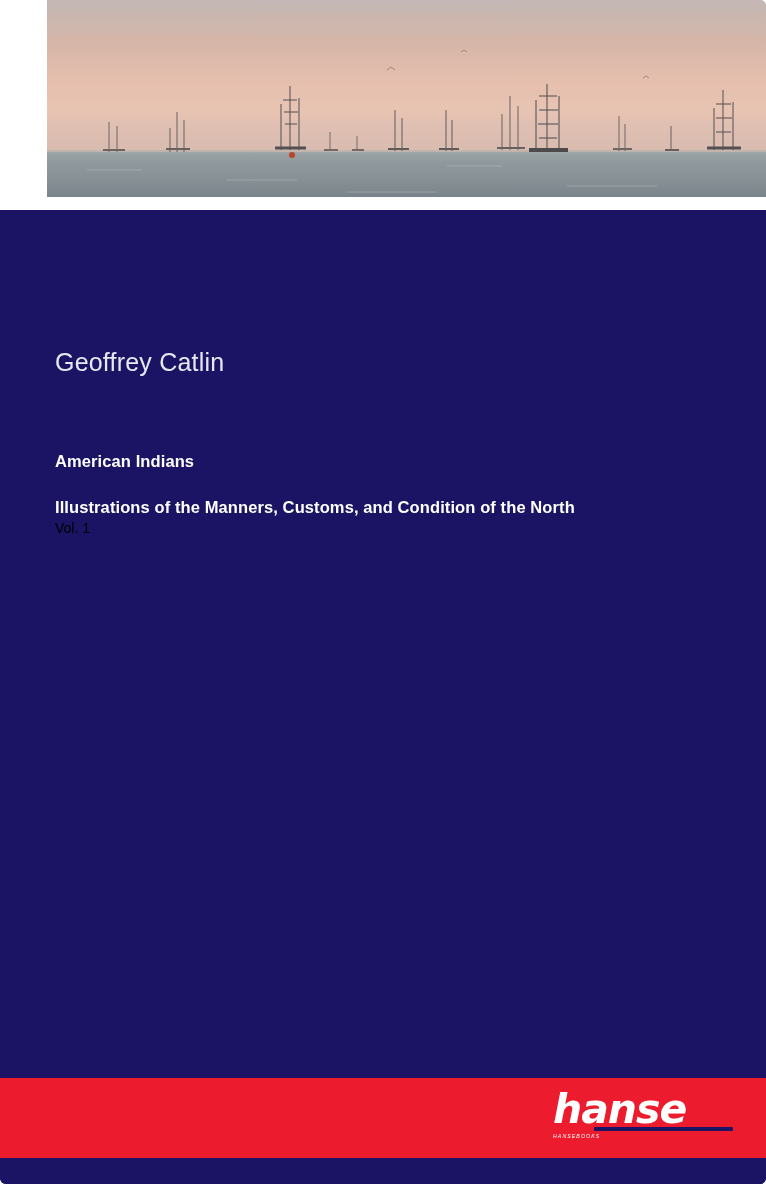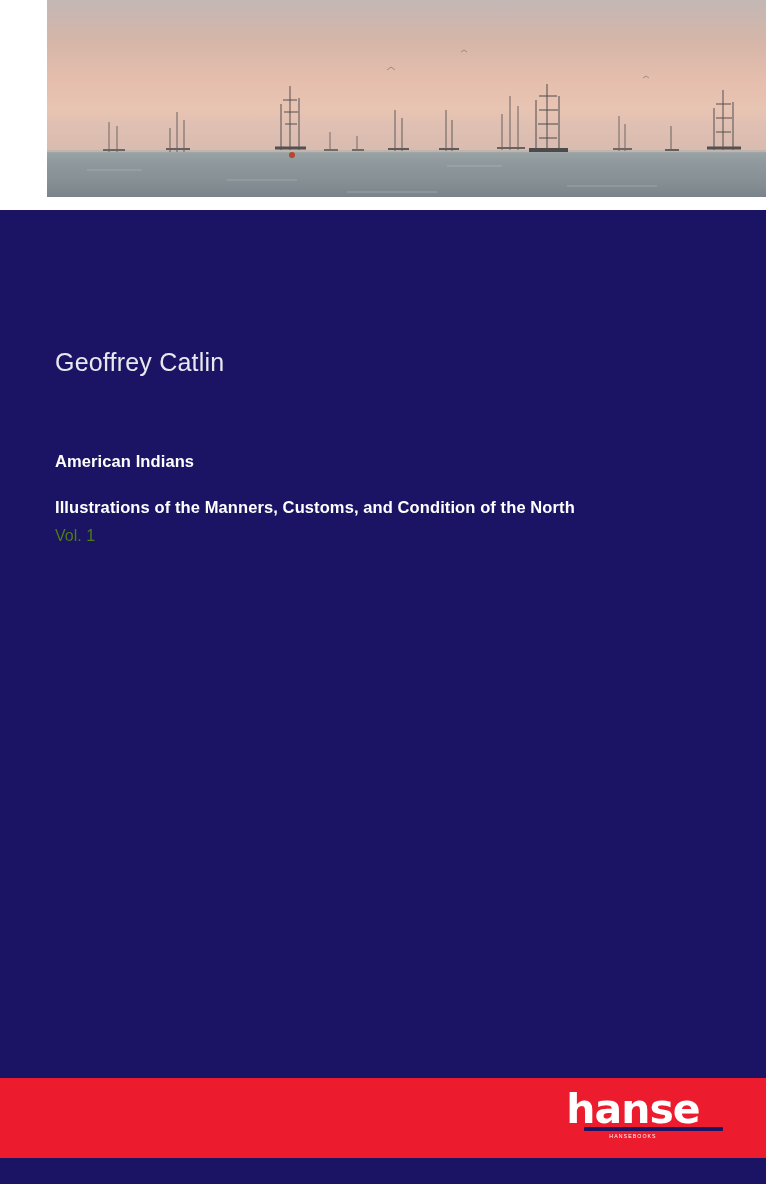--- a/index.html
+++ b/index.html
@@ -13,20 +13,21 @@
     font-family: "Liberation Sans", sans-serif;
     overflow: hidden;
   }
 
   .book-cover {
     position: relative;
     width: 766px;
     height: 1184px;
     background: #ffffff;
     overflow: hidden;
+    border-radius: 6px;
   }
 
   
   .cover-body {
     position: absolute;
     left: 0;
     top: 0;
     width: 766px;
     height: 1184px;
     background: #ffffff;
@@ -79,24 +80,23 @@
     font-size: 16.5px;
     font-weight: bold;
     color: #ffffff;
     line-height: 46px;
     letter-spacing: 0.1px;
   }
   .volume {
     position: absolute;
     left: 55px;
     top: 520px;
-    font-size: 16px;
-    color: #4d7c0f;
+    font-size: 14px;
+    color: #000000;
     font-weight: normal;
-    margin-top: 7px;
   }
 
   
   .red-bar {
     position: absolute;
     left: 0;
     top: 1078px;
     width: 766px;
     height: 80px;
     background: #ed1b2e;
@@ -106,25 +106,26 @@
     left: 0;
     top: 1158px;
     width: 766px;
     height: 26px;
     background: #1b1464;
   }
 
   
   .logo {
     position: absolute;
-    right: 43px;
+    right: 33px;
     top: 1087px;
     width: 180px;
     height: 62px;
-    text-align: center;
+    text-align: left;
+    font-style: italic;
   }
   .logo-text {
     font-family: "DejaVu Sans", sans-serif;
     font-size: 41px;
     font-weight: bold;
     color: #ffffff;
     letter-spacing: -1px;
     line-height: 44px;
   }
   .logo-underline {

